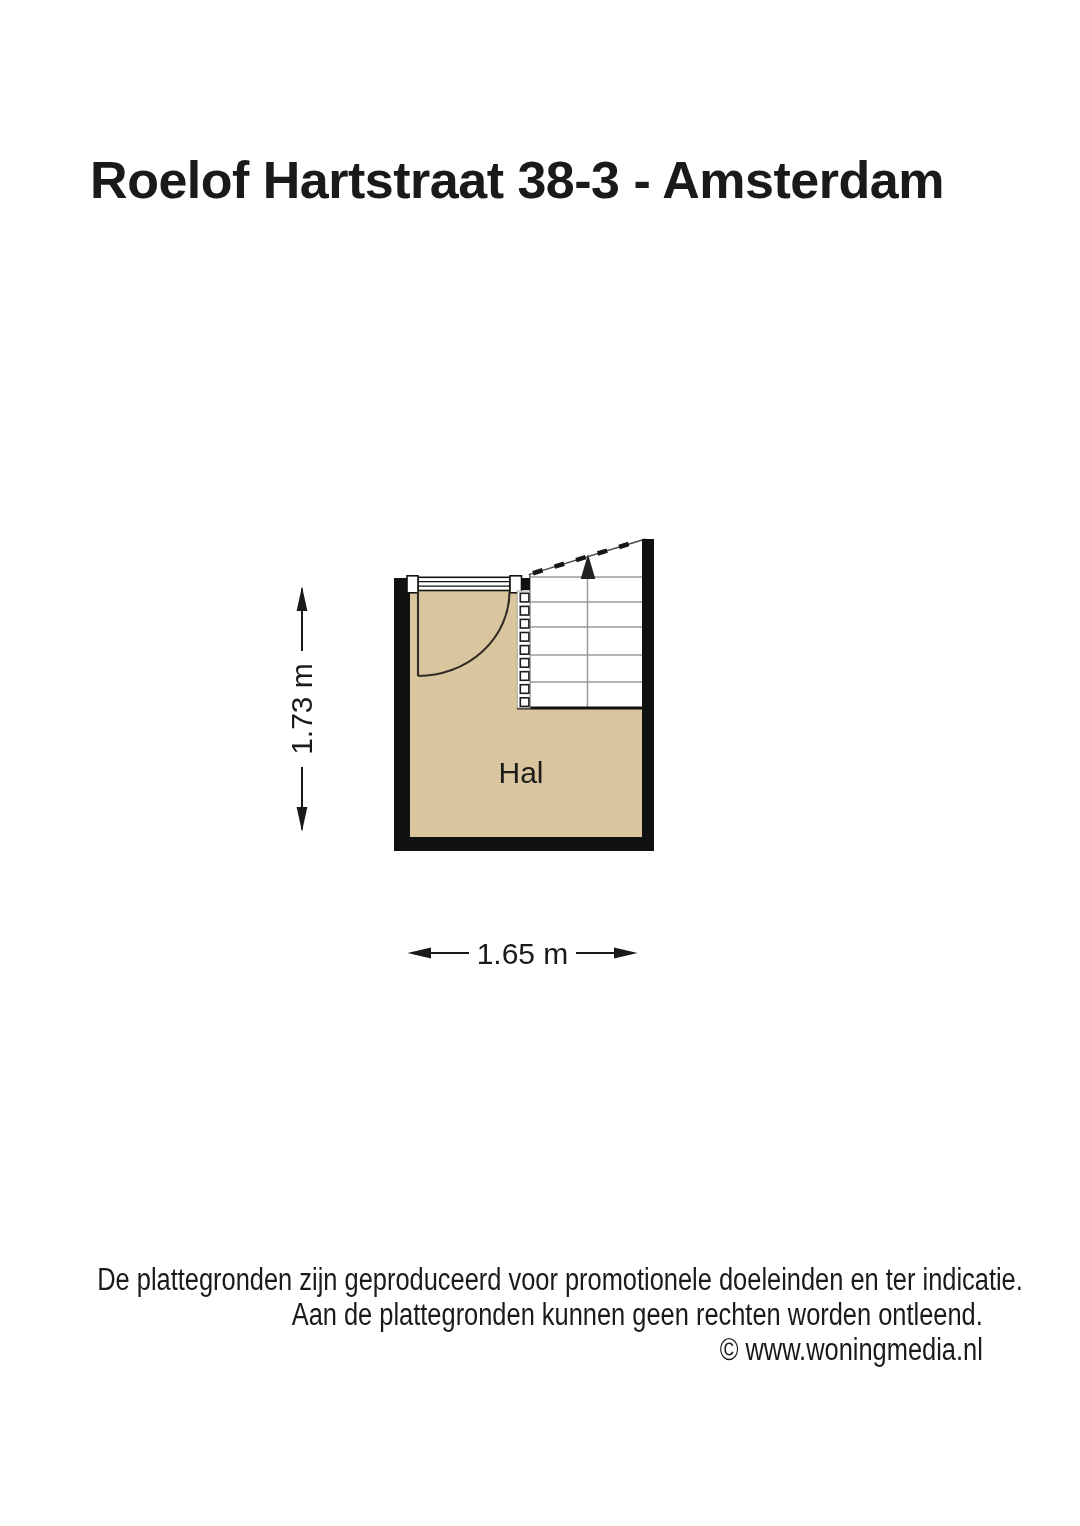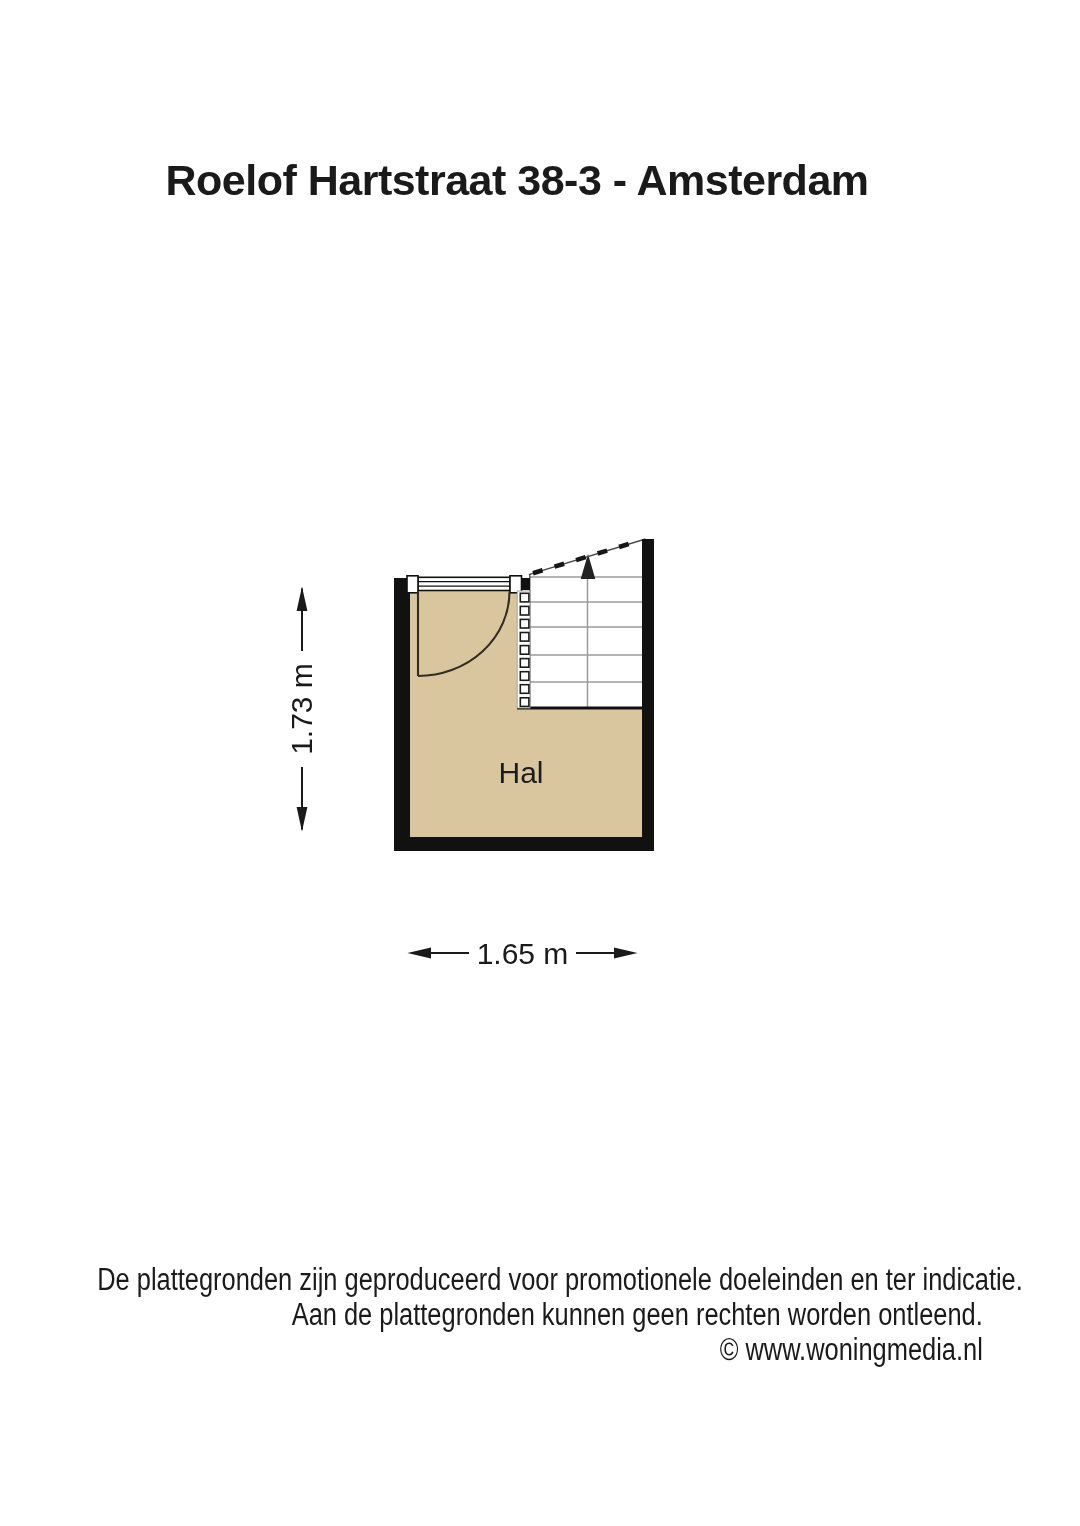--- a/index.html
+++ b/index.html
@@ -3,21 +3,21 @@
 <meta charset="utf-8">
 <style>
   html,body { margin:0; padding:0; background:#ffffff; }
   #page {
     position:relative; width:1080px; height:1526px; background:#ffffff;
     font-family:"Liberation Sans","DejaVu Sans",sans-serif; overflow:hidden;
   }
   
   #title {
     position:absolute; top:154px; left:0; width:1034px; text-align:center;
-    font-weight:700; font-size:43px; line-height:52px; color:var(--c-text,#141414);
+    font-weight:700; font-size:52px; line-height:52px; color:var(--c-text,#141414);
     letter-spacing:-0.5px;
   }
   
   #plan { position:absolute; left:280px; top:520px; }
   .w      { fill:var(--c-wall,#111111); }
   .floor  { fill:var(--c-floor,#dac69e); }
   .stairbg{ fill:#ffffff; }
   .tread  { stroke:var(--c-stair_line,#9b9b9b); stroke-width:1.4; }
   .runline{ stroke:var(--c-stair_line,#9b9b9b); stroke-width:1.5; }
   .edge   { stroke:#3a3a3a; stroke-width:1.2; fill:none; }

